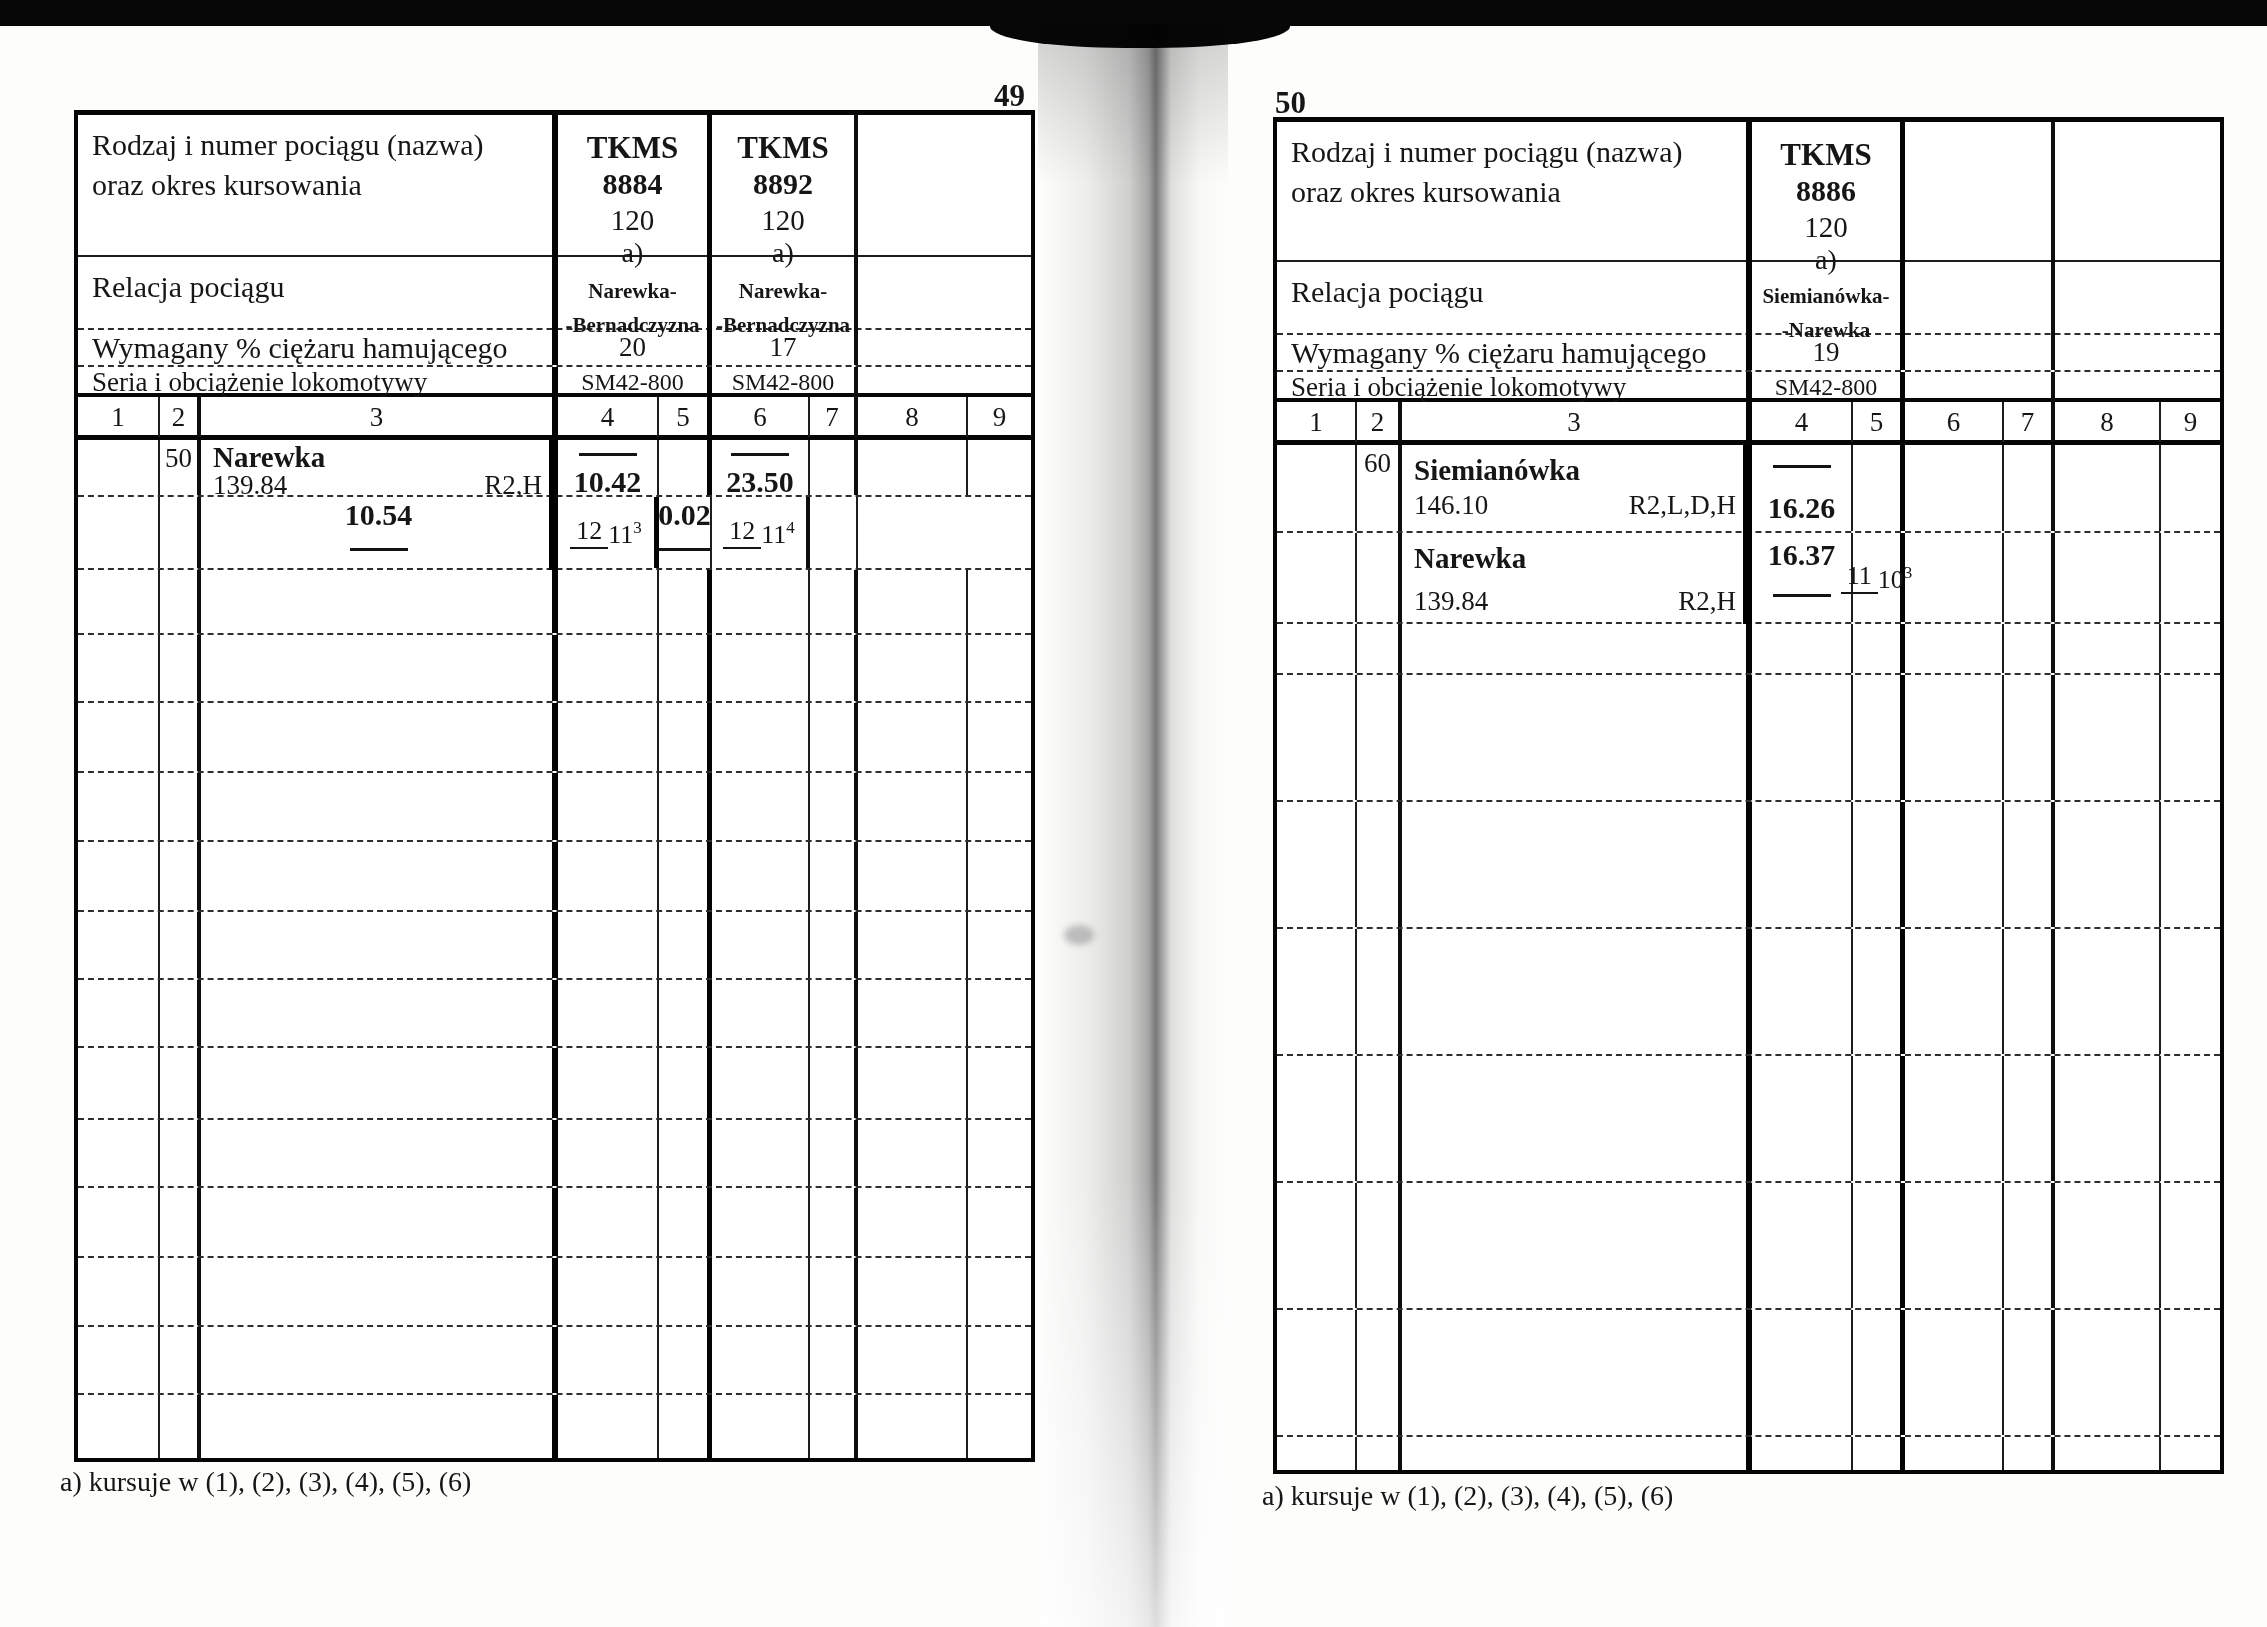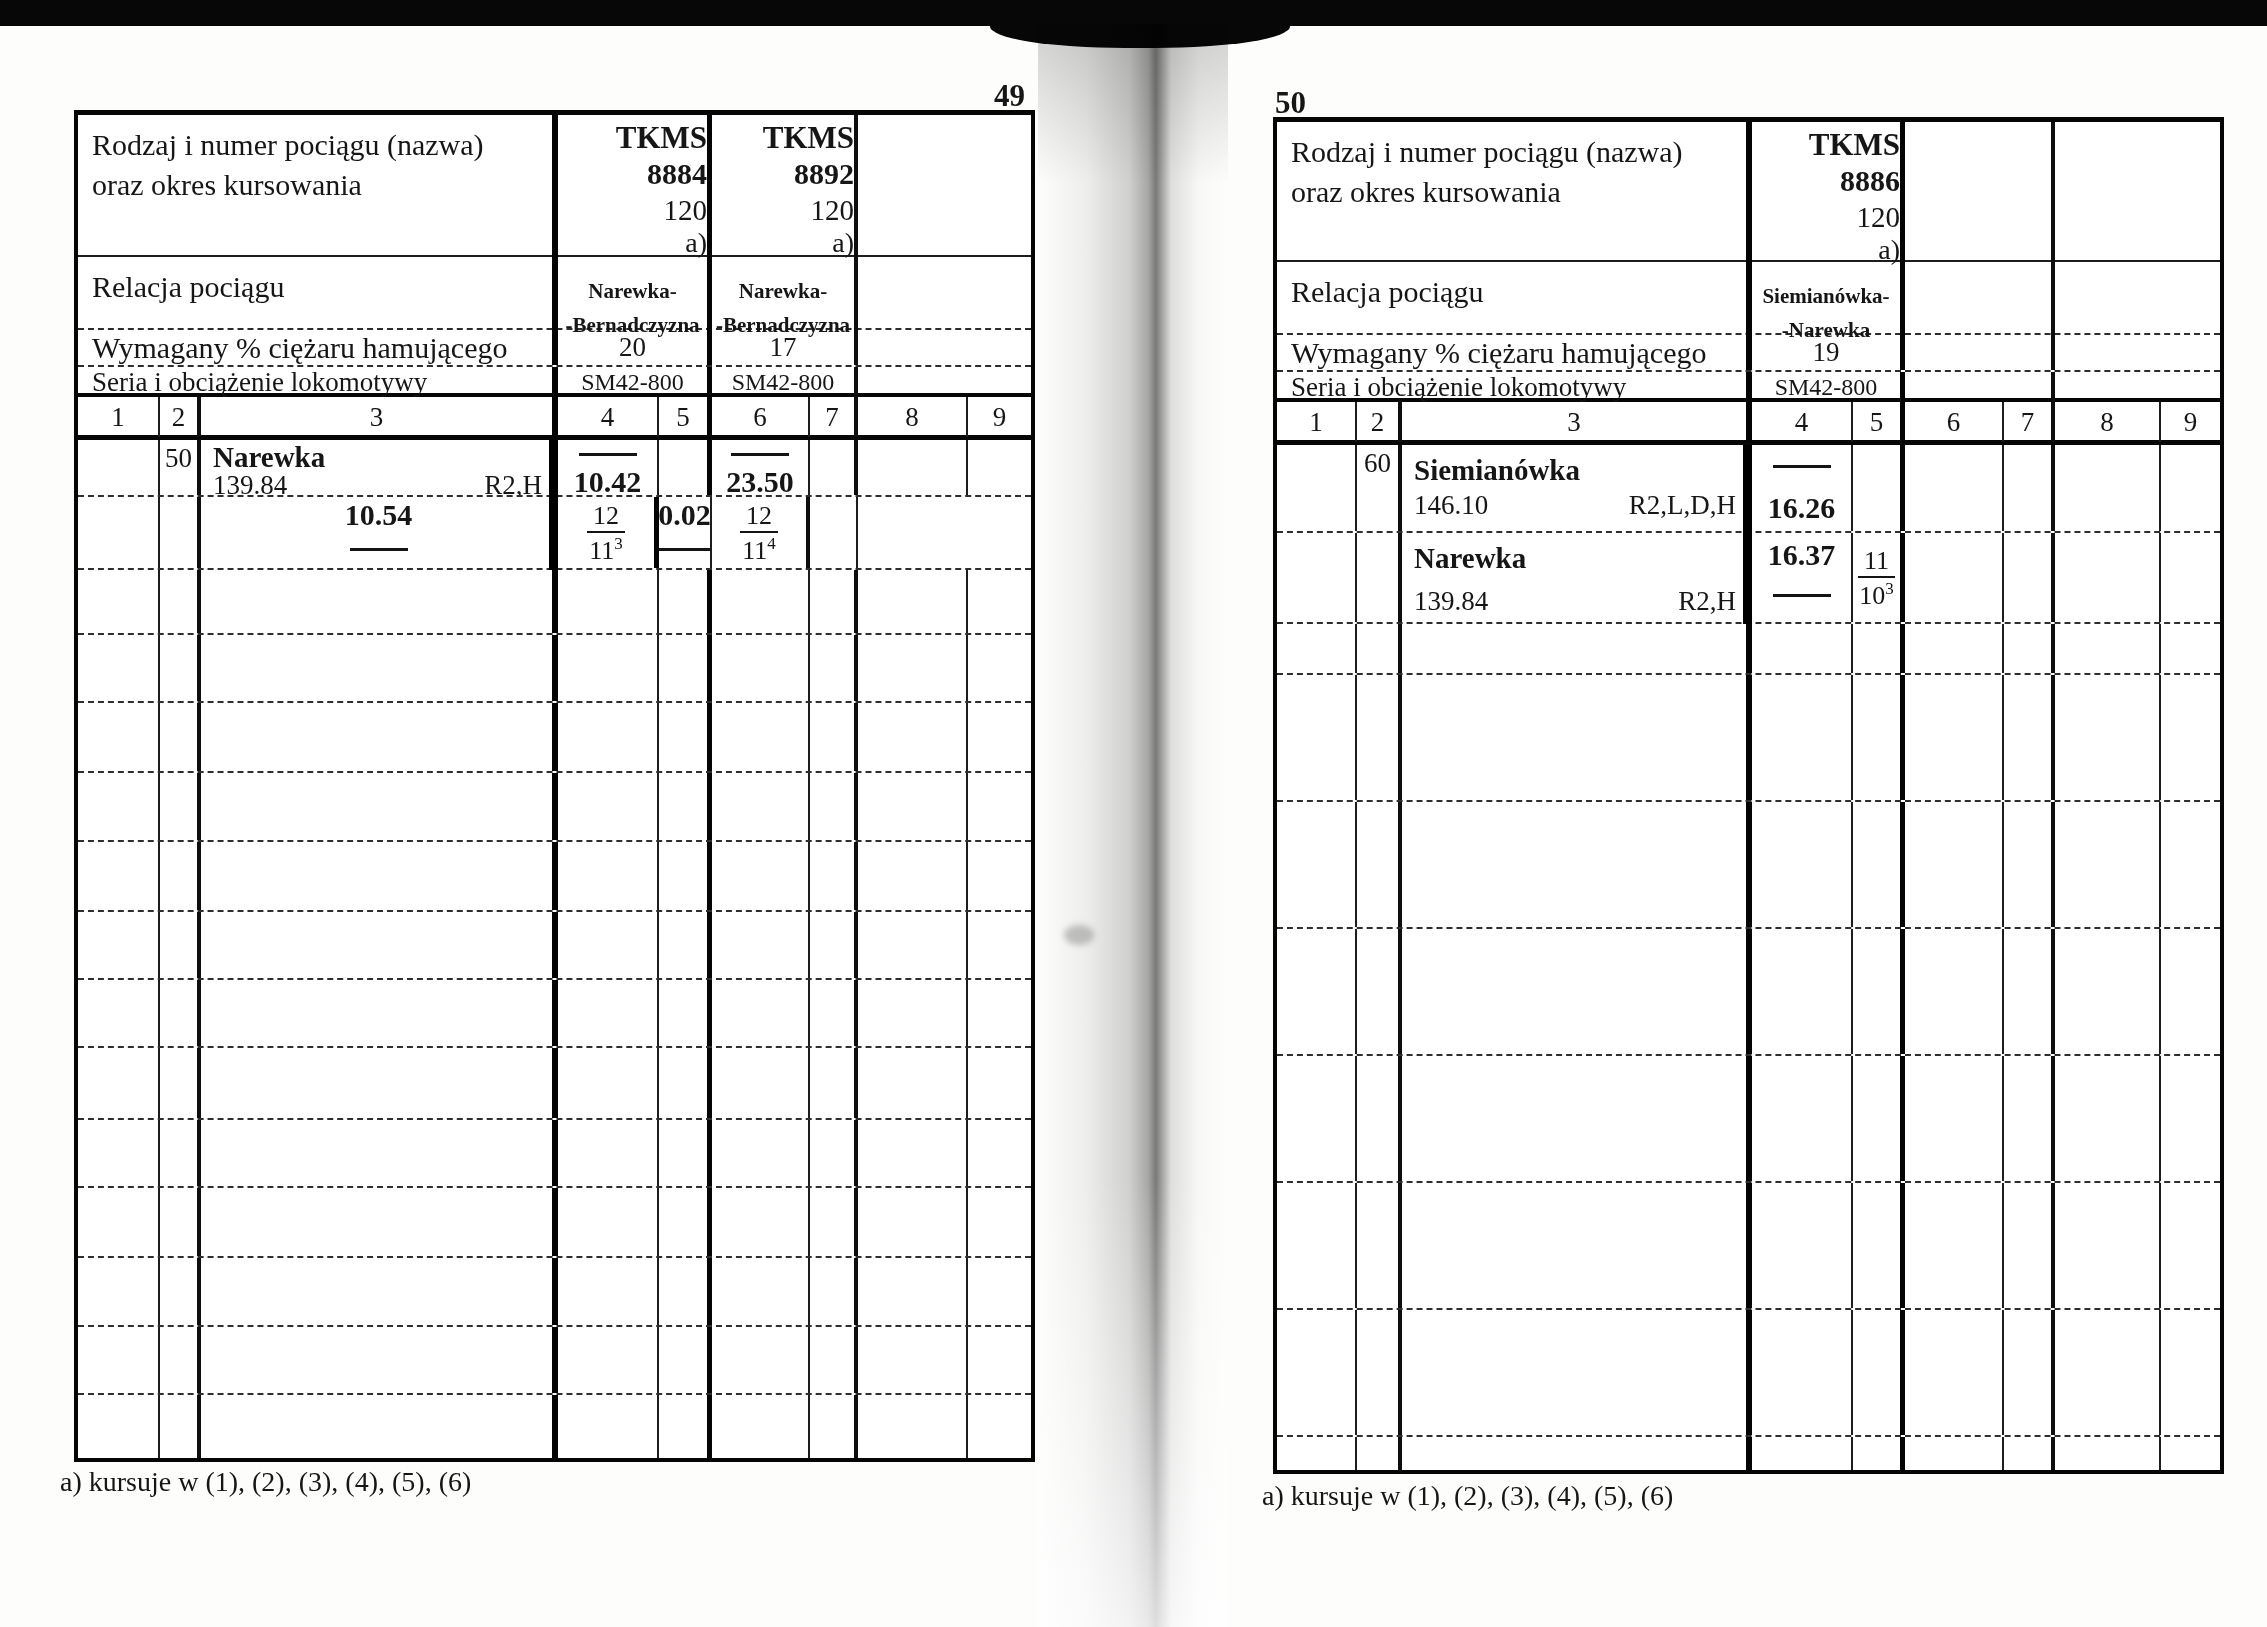--- a/index.html
+++ b/index.html
@@ -70,21 +70,21 @@
   .g-label { border-right:6px solid #040404; }
   .g-t1 { border-right:5px solid #040404; }
   .g-t2 { border-right:4px solid #0e0e0e; }
 
   
   .hlabel { padding:10px 10px 0 14px; font-size:30px; line-height:40px; }
   .vcenter { display:flex; align-items:center; }
   .hlabel-mid { padding:0 10px 0 14px; font-size:30px; }
   .hlabel-sm  { padding:0 7px 0 14px; font-size:27px; }
 
-  .train-head { text-align:right; padding-top:5px; line-height:36px; }
+  .train-head { text-align:center; padding-top:15px; line-height:36px; }
   .th-cat  { font-size:31px; font-weight:bold; }
   .th-num  { font-size:30px; font-weight:bold; }
   .th-mass { font-size:29px; }
   .th-note { font-size:28px; line-height:30px; }
 
   .rel-cell { text-align:center; font-size:21px; font-weight:bold; line-height:34px; padding-top:17px; }
   .val-cell { text-align:center; font-size:27px; display:flex; align-items:center; justify-content:center; }
   .loco-cell { font-size:24px; }
 
   .cn-cell { text-align:center; font-size:27px; line-height:40px; }
@@ -110,21 +110,21 @@
   .rp .st-rowB .st-line2 { margin-top:8px; }
 
   .tcell { padding-top:1px; }
   .tslot { display:flex; align-items:center; justify-content:center;
            font-size:30px; font-weight:bold; height:27px; }
   .lp .st-rowB .tslot { height:34px; }
   .rp .tslot { height:41px; }
   .tslot.dash::after { content:""; width:58px; border-top:3.5px solid #141414; }
 
   .frcell { display:flex; align-items:center; justify-content:center; }
-  .frac { display:inline-flex; flex-direction:column; align-items:center;
+  .frac { display:inline-flex; flex-direction:row; align-items:center;
           font-size:26px; line-height:1.12; }
   .frac-top { border-bottom:2.5px solid #141414; padding:0 6px 1px; }
   .frac-bot { padding-top:1px; }
   .frac-bot sup { font-size:17px; }
 
   .data-bar { position:absolute; top:0; width:9px; background:#000; }
   .lp .data-bar { left:471px; height:130px; }
   .rp .data-bar { left:466px; height:179px; }
 </style>
 </head>

